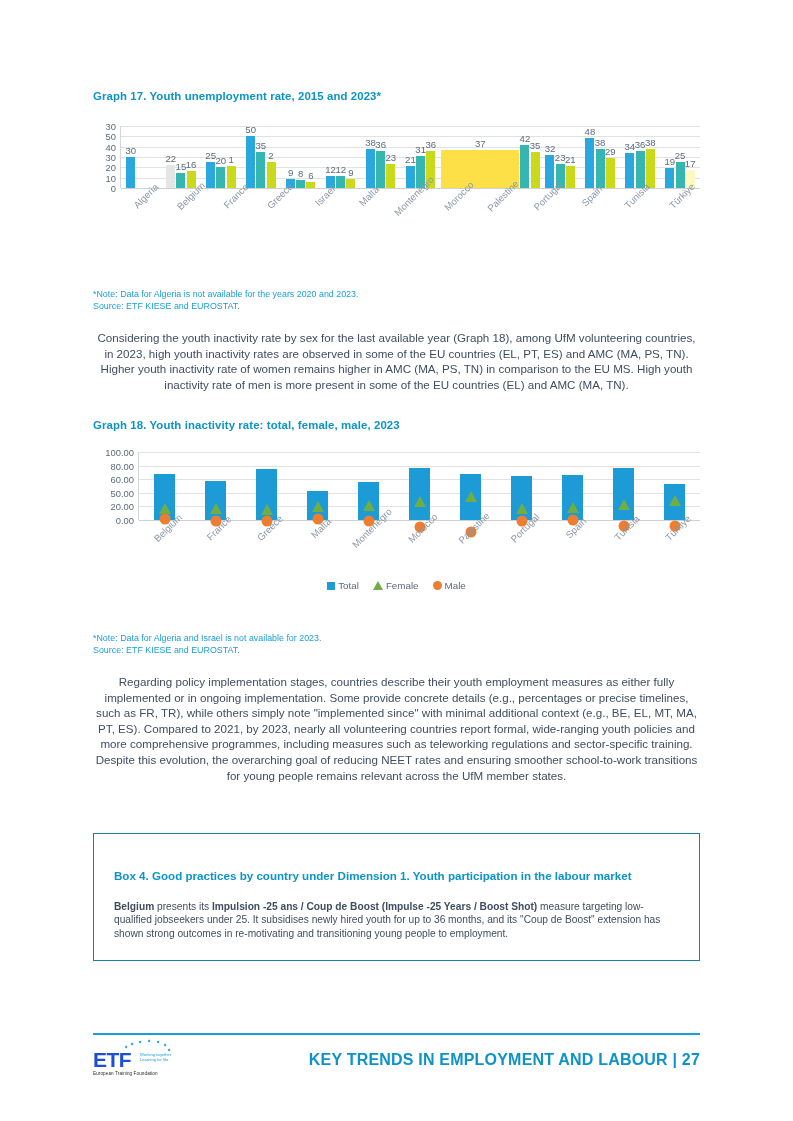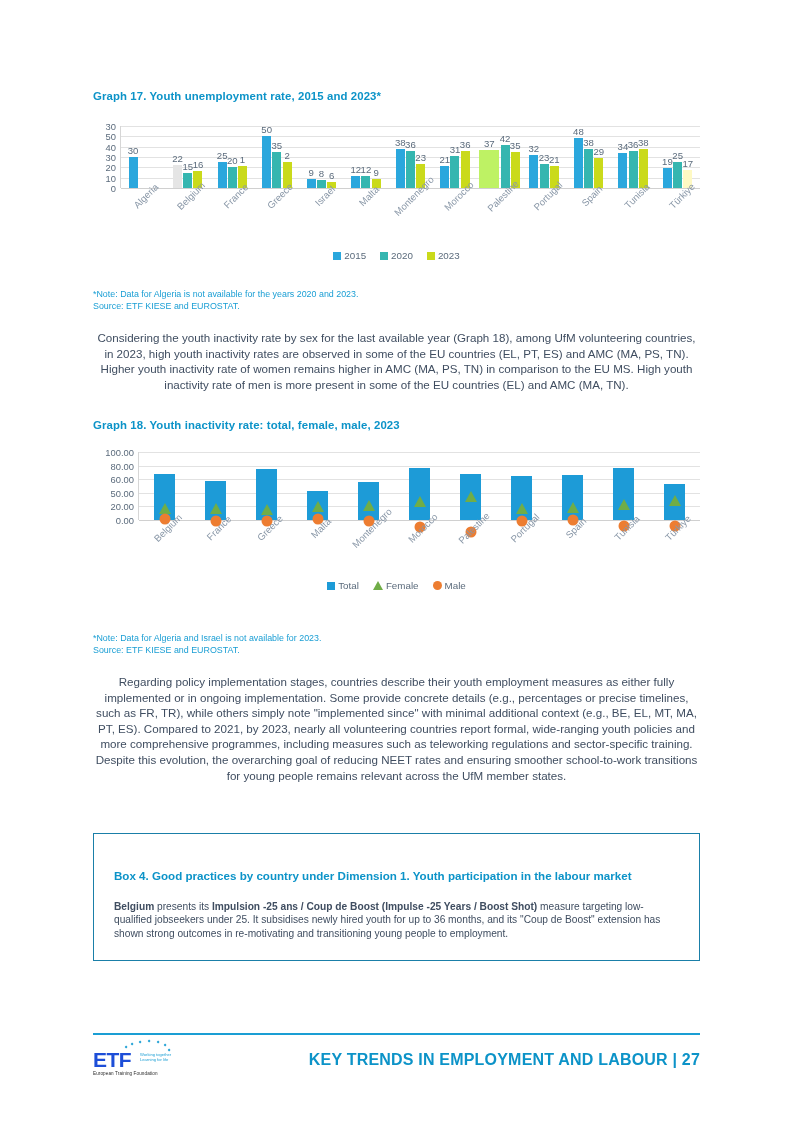--- a/index.html
+++ b/index.html
@@ -278,21 +278,21 @@
                 <span class="vlabel">21</span>
               </div>
               <div class="bar" style="width: 9px; margin: 0px 0.6px; height: 32.0333px; background: rgb(53, 182, 176);">
                 <span class="vlabel">31</span>
               </div>
               <div class="bar" style="width: 9px; margin: 0px 0.6px; height: 37.2px; background: rgb(202, 218, 27);">
                 <span class="vlabel">36</span>
               </div>
             </div>
             <div class="grp">
-              <div class="bar" style="width: 20px; margin: 0px 0.6px; height: 38.2333px; background: #bef264;">
+              <div class="bar" style="width: 32px; margin: 0px 0.6px; height: 38.2333px; background: #fde047; padding-left: 46px;">
                 <span class="vlabel">37</span>
               </div>
               <div class="bar" style="width: 9px; margin: 0px 0.6px; height: 43.4px; background: rgb(53, 182, 176);">
                 <span class="vlabel">42</span>
               </div>
               <div class="bar" style="width: 9px; margin: 0px 0.6px; height: 36.1667px; background: rgb(202, 218, 27);">
                 <span class="vlabel">35</span>
               </div>
             </div>
             <div class="grp">
@@ -373,34 +373,20 @@
             <span>Portugal</span>
           </div>
           <div class="xtick">
             <span>Spain</span>
           </div>
           <div class="xtick">
             <span>Tunisia</span>
           </div>
           <div class="xtick">
             <span>Türkiye</span>
-          </div>
-        </div>
-      <div class="legend" id="legend17" style="margin-top:6px;">
-          <div class="item">
-            <span class="sw" style="background: rgb(42, 167, 221);"></span>
-            <span>2015</span>
-          </div>
-          <div class="item">
-            <span class="sw" style="background: rgb(53, 182, 176);"></span>
-            <span>2020</span>
-          </div>
-          <div class="item">
-            <span class="sw" style="background: rgb(202, 218, 27);"></span>
-            <span>2023</span>
           </div>
         </div>
     </div>
   </div>
 
   <div class="content" style="top:289px;">
     <p class="note">*Note: Data for Algeria is not available for the years 2020 and 2023.</p>
     <p class="note">Source: ETF KIESE and EUROSTAT.</p>
   </div>
 

